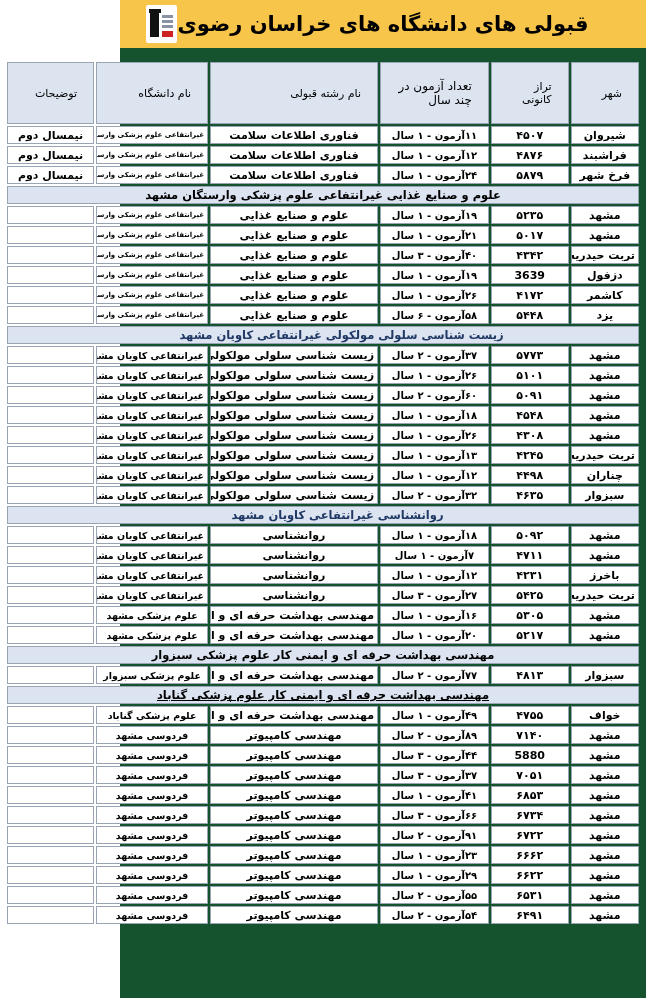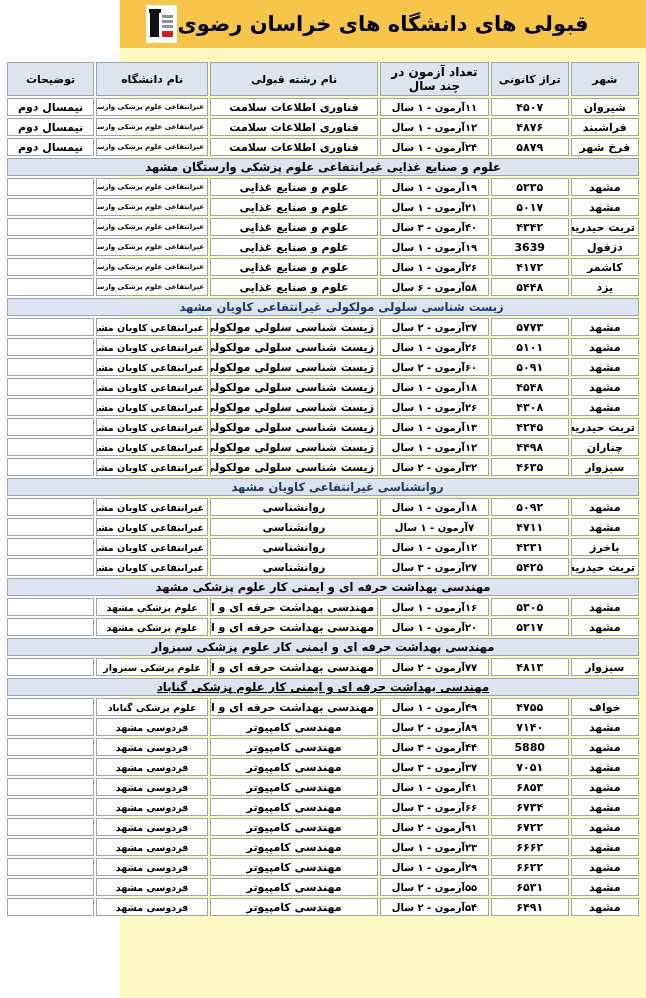--- a/index.html
+++ b/index.html
@@ -3,30 +3,30 @@
 <meta charset="utf-8">
 <style>
   :root{
     --banner:#f7c549;
     --header-bg:#dce4f0;
     --section-bg:#dde4f1;
     --border:#98a3b3;
   }
   *{box-sizing:border-box;}
   body{margin:0;background:#ffffff;font-family:"DejaVu Sans",sans-serif;}
-  .page{width:526px;min-height:998px;background:#fef9c3;direction:rtl;}
+  .page{width:526px;min-height:998px;background:#14532d;direction:rtl;}
   .banner{height:48px;background:var(--banner);position:relative;
           display:flex;align-items:center;justify-content:center;}
   .page-title{font-size:21px;font-weight:bold;color:#000;margin:0;line-height:1;}
   .logo{position:absolute;left:26px;top:5px;width:31px;height:38px;background:#ffffff;
         border-radius:2px;display:flex;align-items:center;justify-content:center;}
   table.results{width:636px;margin:12px 5px 0 5px;border-collapse:separate;border-spacing:2px;
         direction:rtl;table-layout:fixed;}
   th{background:var(--header-bg);border:1px solid var(--border);font-size:11px;
-     font-weight:bold;color:#000;height:27px;padding:2px;text-align:center;}
+     font-weight:normal;color:#000;height:27px;padding:16px;text-align:right;}
   th.th-small{font-size:12px;}
   td{background:#ffffff;border:1px solid var(--border);font-size:11px;font-weight:bold;
      color:#000;text-align:center;height:18px;padding:1px 3px;overflow:hidden;
      white-space:nowrap;}
   td.section-cell{background:var(--section-bg);font-size:11.5px;font-weight:bold;height:17px;}
   td.cell-exams{font-size:10px;}
   td.cell-major{font-size:11px;}
   td.cell-university{font-size:9.5px;}
   td.cell-university.small{font-size:7px;}
   td.cell-score{font-size:11px;}
@@ -265,23 +265,20 @@
 
   <tr>
     <td class="cell-city">تربت حیدریه</td>
     <td class="cell-score">۵۴۲۵</td>
     <td class="cell-exams">۲۷آزمون - ۳ سال</td>
     <td class="cell-major">روانشناسی</td>
     <td class="cell-university">غیرانتفاعی کاویان مشهد</td>
     <td class="cell-note"></td>
   </tr>
 
-  <tr>
-    <td class="section-cell" colspan="6" style="color: rgb(0, 0, 0);">مهندسی بهداشت حرفه ای و ایمنی کار علوم پزشکی مشهد</td>
-  </tr>
 
   <tr>
     <td class="cell-city">مشهد</td>
     <td class="cell-score">۵۳۰۵</td>
     <td class="cell-exams">۱۶آزمون - ۱ سال</td>
     <td class="cell-major">مهندسی بهداشت حرفه ای و ایمنی کار</td>
     <td class="cell-university">علوم پزشکی مشهد</td>
     <td class="cell-note"></td>
   </tr>
 

